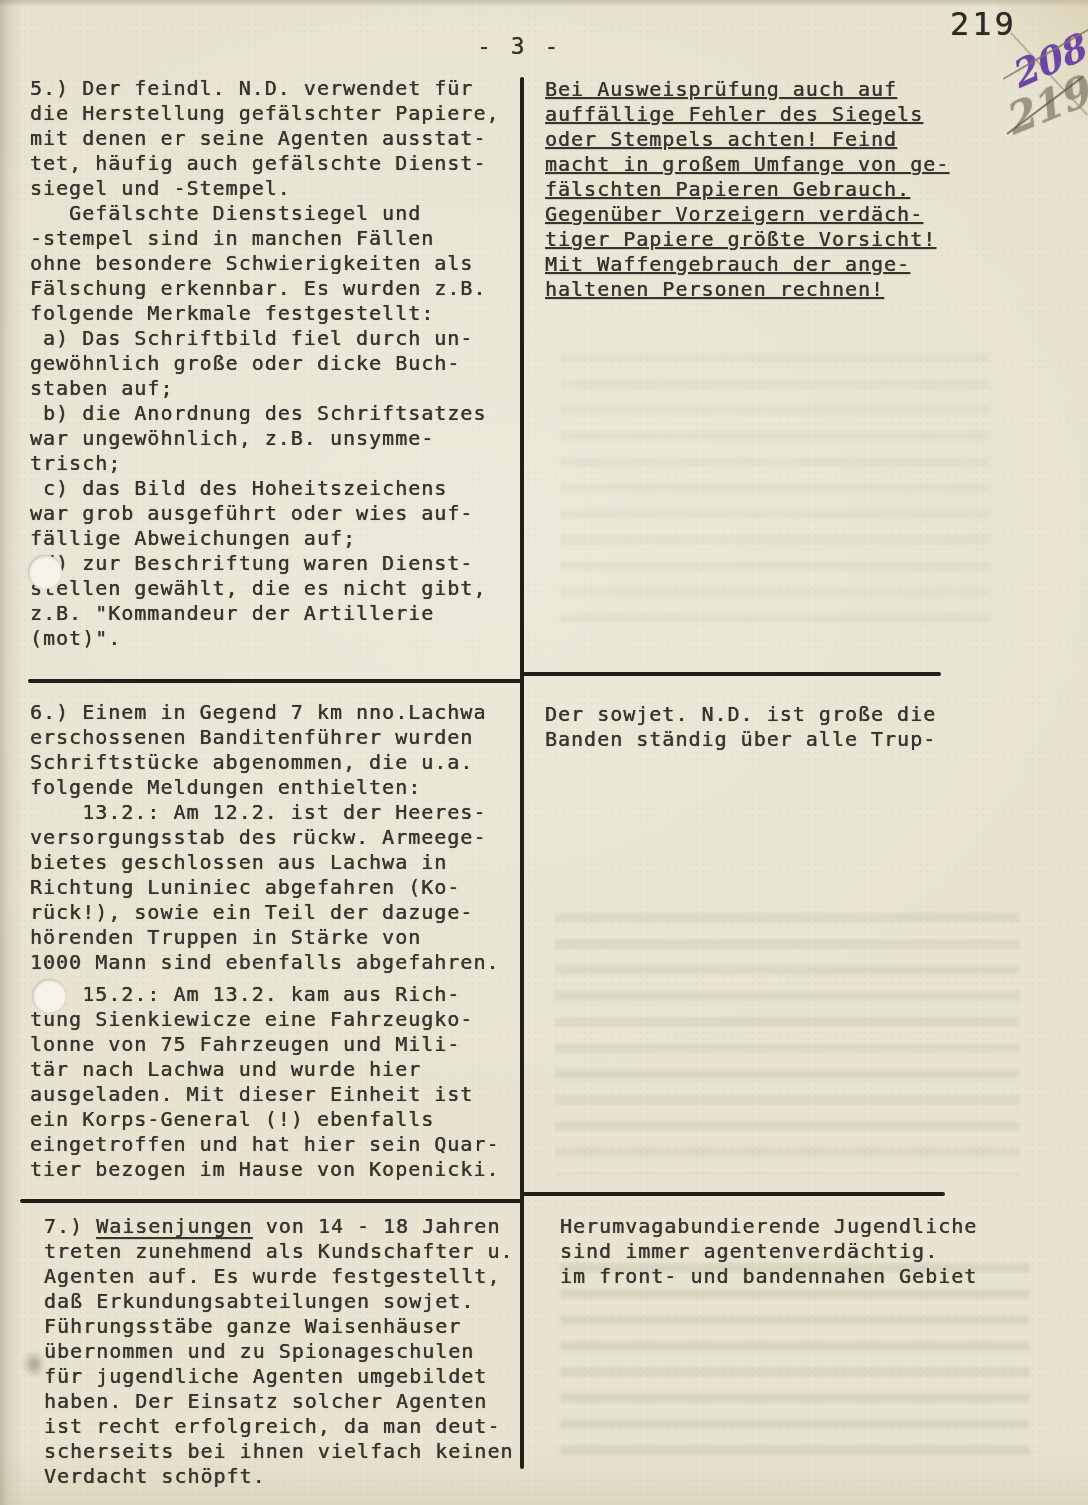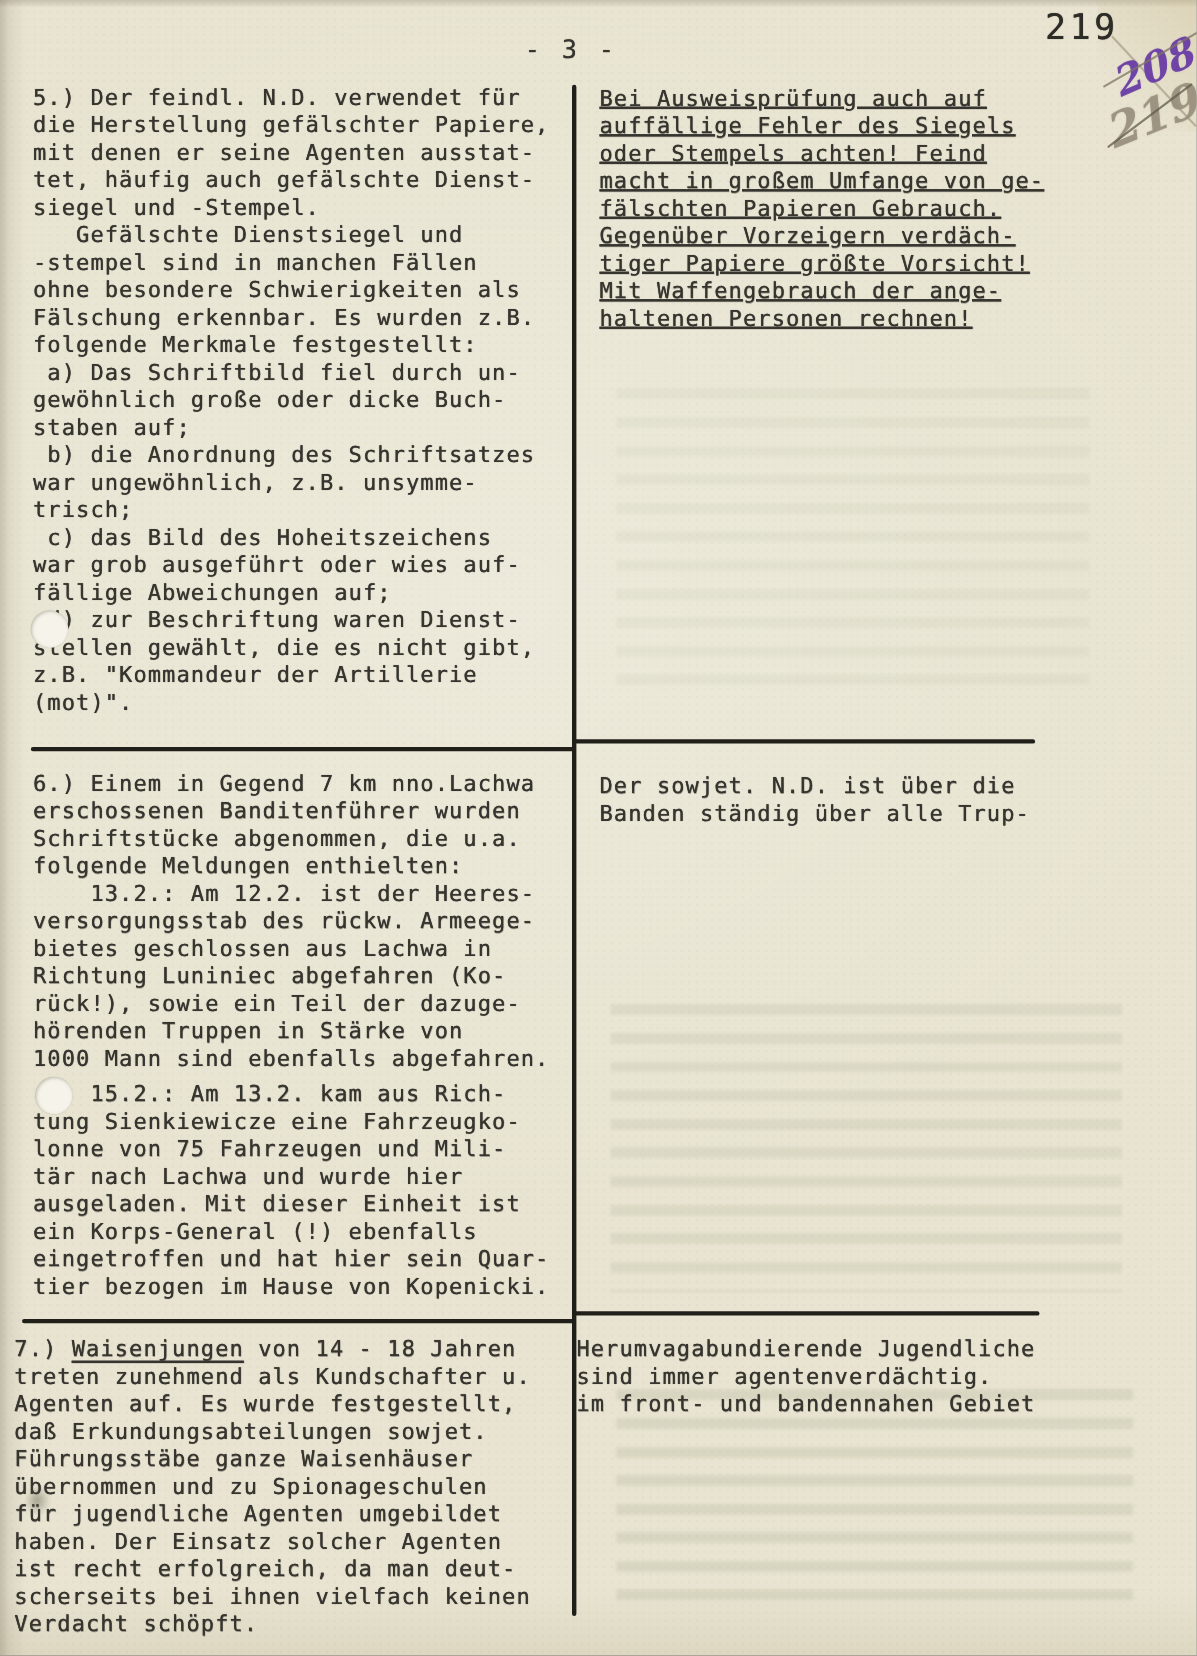--- a/index.html
+++ b/index.html
@@ -22,22 +22,22 @@
     white-space:pre; color:#36342e;
     text-shadow:0 0 0.7px rgba(54,52,46,0.9), 0.4px 0.4px 0.6px rgba(40,38,33,0.35);
   }
   .tline{height:25px;}
   .tline.gap{margin-top:7px;}
   .tline .u{text-decoration:underline; text-decoration-thickness:2px; text-underline-offset:4px;}
   .sec5-left{left:30px; top:76px;  width:496px;}
   .sec5-right{left:545px; top:77px; width:510px;text-decoration:underline;}
   .sec6-left{left:30px; top:700px; width:496px;}
   .sec6-right{left:545px; top:702px; width:510px;}
-  .sec7-left{left:13px; top:1214px; width:500px;}
-  .sec7-right{left:524px; top:1214px; width:510px;}
+  .sec7-left{left:44px; top:1214px; width:500px;}
+  .sec7-right{left:560px; top:1214px; width:510px;}
   
   .page-num{position:absolute; left:477px; top:33px; font-size:23px; letter-spacing:3px;
     text-shadow:0 0 0.7px rgba(54,52,46,0.9);}
   .stamp{position:absolute; left:950px; top:5px; font-size:32px; letter-spacing:3px; color:#2e2c27;
     text-shadow:0 0 0.8px rgba(46,44,39,0.9);}
   .hw{position:absolute; font-family:"DejaVu Serif", serif; font-style:italic; font-weight:bold;}
   .hw-purple{left:1012px; top:38px; font-size:37px; color:rgba(106,62,165,0.92);
     transform:rotate(-24deg) skewX(-6deg); text-shadow:0 0 1px rgba(106,62,165,0.5);}
   .hw-pencil{left:1006px; top:80px; font-size:42px; color:rgba(150,141,122,0.80);
     transform:rotate(-22deg) skewX(-6deg); text-shadow:0 0 1.2px rgba(150,141,122,0.6);}
@@ -92,21 +92,21 @@
   <div class="hline h2l"></div>
   <div class="hline h2r"></div>
 
   <div class="bleed bleed-0"></div>
   <div class="bleed bleed-1"></div>
   <div class="bleed bleed-2"></div>
 
   <div class="txt sec5-left"><div class="tline"><span>5.) Der feindl. N.D. verwendet für</span></div><div class="tline"><span>die Herstellung gefälschter Papiere,</span></div><div class="tline"><span>mit denen er seine Agenten ausstat-</span></div><div class="tline"><span>tet, häufig auch gefälschte Dienst-</span></div><div class="tline"><span>siegel und -Stempel.</span></div><div class="tline"><span>   Gefälschte Dienstsiegel und</span></div><div class="tline"><span>-stempel sind in manchen Fällen</span></div><div class="tline"><span>ohne besondere Schwierigkeiten als</span></div><div class="tline"><span>Fälschung erkennbar. Es wurden z.B.</span></div><div class="tline"><span>folgende Merkmale festgestellt:</span></div><div class="tline"><span> a) Das Schriftbild fiel durch un-</span></div><div class="tline"><span>gewöhnlich große oder dicke Buch-</span></div><div class="tline"><span>staben auf;</span></div><div class="tline"><span> b) die Anordnung des Schriftsatzes</span></div><div class="tline"><span>war ungewöhnlich, z.B. unsymme-</span></div><div class="tline"><span>trisch;</span></div><div class="tline"><span> c) das Bild des Hoheitszeichens</span></div><div class="tline"><span>war grob ausgeführt oder wies auf-</span></div><div class="tline"><span>fällige Abweichungen auf;</span></div><div class="tline"><span> d) zur Beschriftung waren Dienst-</span></div><div class="tline"><span>stellen gewählt, die es nicht gibt,</span></div><div class="tline"><span>z.B. "Kommandeur der Artillerie</span></div><div class="tline"><span>(mot)".</span></div></div>
   <div class="txt sec5-right"><div class="tline"><span>Bei Ausweisprüfung auch auf</span></div><div class="tline"><span>auffällige Fehler des Siegels</span></div><div class="tline"><span>oder Stempels achten! Feind</span></div><div class="tline"><span>macht in großem Umfange von ge-</span></div><div class="tline"><span>fälschten Papieren Gebrauch.</span></div><div class="tline"><span>Gegenüber Vorzeigern verdäch-</span></div><div class="tline"><span>tiger Papiere größte Vorsicht!</span></div><div class="tline"><span>Mit Waffengebrauch der ange-</span></div><div class="tline"><span>haltenen Personen rechnen!</span></div></div>
   <div class="txt sec6-left"><div class="tline"><span>6.) Einem in Gegend 7 km nno.Lachwa</span></div><div class="tline"><span>erschossenen Banditenführer wurden</span></div><div class="tline"><span>Schriftstücke abgenommen, die u.a.</span></div><div class="tline"><span>folgende Meldungen enthielten:</span></div><div class="tline"><span>    13.2.: Am 12.2. ist der Heeres-</span></div><div class="tline"><span>versorgungsstab des rückw. Armeege-</span></div><div class="tline"><span>bietes geschlossen aus Lachwa in</span></div><div class="tline"><span>Richtung Luniniec abgefahren (Ko-</span></div><div class="tline"><span>rück!), sowie ein Teil der dazuge-</span></div><div class="tline"><span>hörenden Truppen in Stärke von</span></div><div class="tline"><span>1000 Mann sind ebenfalls abgefahren.</span></div><div class="tline gap"><span>    15.2.: Am 13.2. kam aus Rich-</span></div><div class="tline"><span>tung Sienkiewicze eine Fahrzeugko-</span></div><div class="tline"><span>lonne von 75 Fahrzeugen und Mili-</span></div><div class="tline"><span>tär nach Lachwa und wurde hier</span></div><div class="tline"><span>ausgeladen. Mit dieser Einheit ist</span></div><div class="tline"><span>ein Korps-General (!) ebenfalls</span></div><div class="tline"><span>eingetroffen und hat hier sein Quar-</span></div><div class="tline"><span>tier bezogen im Hause von Kopenicki.</span></div></div>
-  <div class="txt sec6-right"><div class="tline"><span>Der sowjet. N.D. ist über die</span></div><div class="tline"><span>Banden ständig über alle Trup-</span></div></div>
+  <div class="txt sec6-right"><div class="tline"><span>Der sowjet. N.D. ist große die</span></div><div class="tline"><span>Banden ständig über alle Trup-</span></div></div>
   <div class="txt sec7-left"><div class="tline"><span>7.) </span><span class="u">Waisenjungen</span><span> von 14 - 18 Jahren</span></div><div class="tline"><span>treten zunehmend als Kundschafter u.</span></div><div class="tline"><span>Agenten auf. Es wurde festgestellt,</span></div><div class="tline"><span>daß Erkundungsabteilungen sowjet.</span></div><div class="tline"><span>Führungsstäbe ganze Waisenhäuser</span></div><div class="tline"><span>übernommen und zu Spionageschulen</span></div><div class="tline"><span>für jugendliche Agenten umgebildet</span></div><div class="tline"><span>haben. Der Einsatz solcher Agenten</span></div><div class="tline"><span>ist recht erfolgreich, da man deut-</span></div><div class="tline"><span>scherseits bei ihnen vielfach keinen</span></div><div class="tline"><span>Verdacht schöpft.</span></div></div>
   <div class="txt sec7-right"><div class="tline"><span>Herumvagabundierende Jugendliche</span></div><div class="tline"><span>sind immer agentenverdächtig.</span></div><div class="tline"><span>im front- und bandennahen Gebiet</span></div></div>
 
   <div class="hole hole-1"></div>
   <div class="hole hole-2"></div>
   <div class="smudge"></div>
 
 </div>
 
 </body></html>

